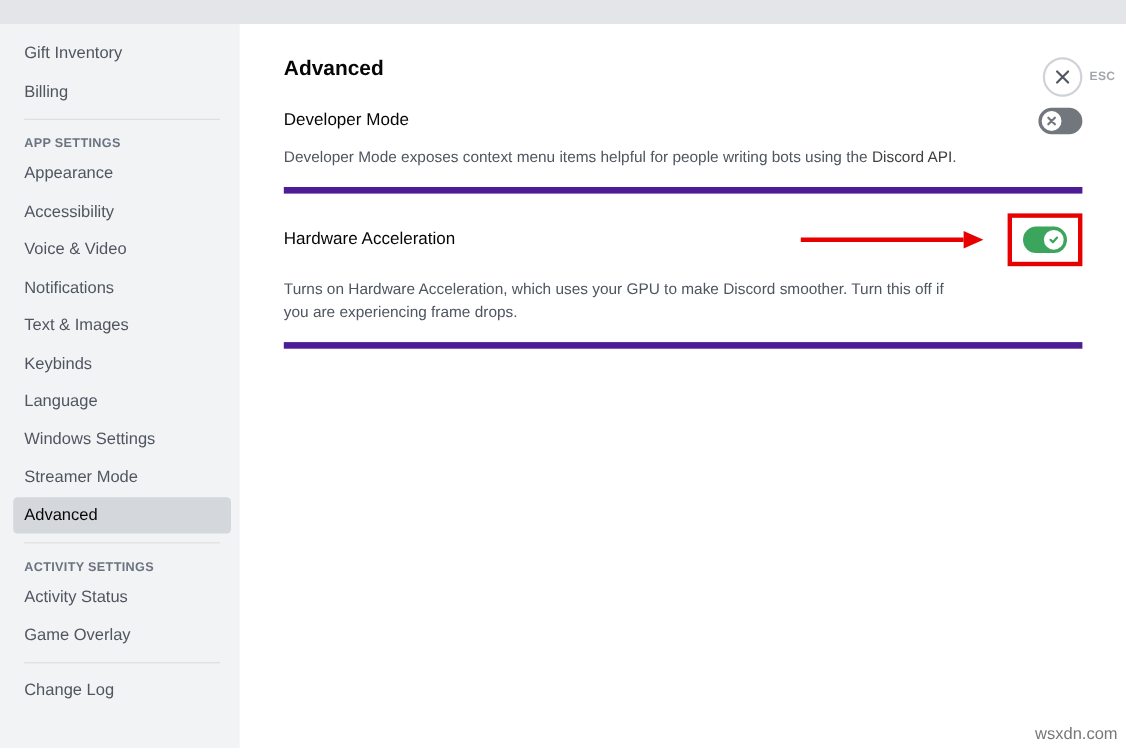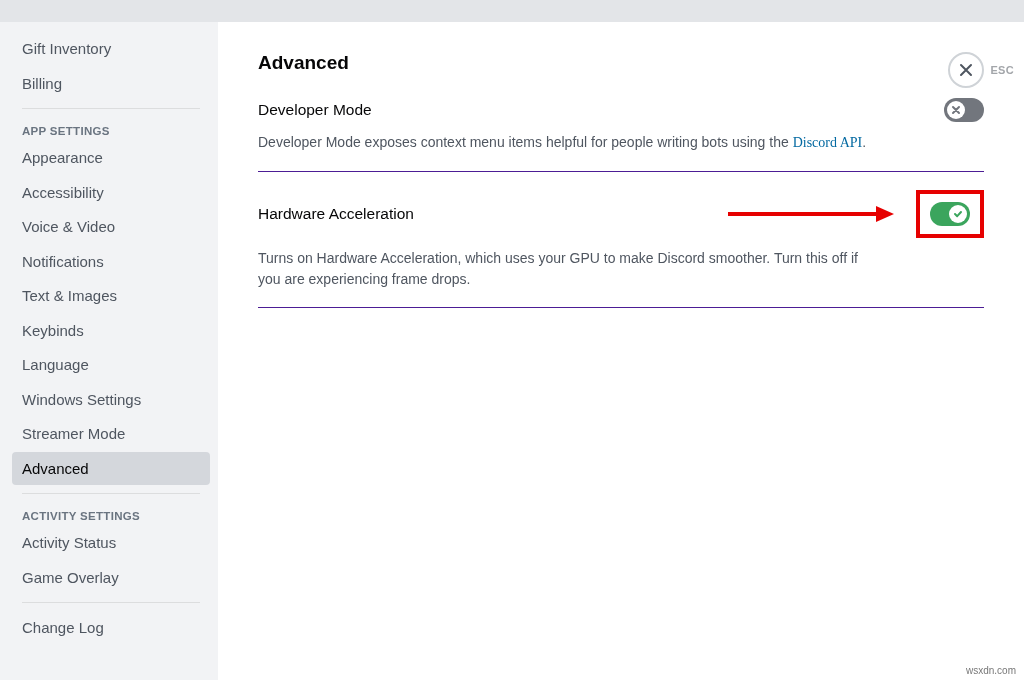--- a/index.html
+++ b/index.html
@@ -58,43 +58,42 @@
   position: relative;
 }
 .page-title {
   font-size: 19px;
   font-weight: 600;
   color: #060607;
   margin-bottom: 24px;
 }
 .setting-block {
   padding: 18px 0;
-  border-bottom: 1px solid #4c1d95;
+  border-bottom: 6px solid #4c1d95;
 }
 .setting-head {
   display: flex;
   align-items: center;
   justify-content: space-between;
   margin-bottom: 10px;
 }
 .setting-title {
   font-size: 15.5px;
   font-weight: 500;
   color: #060607;
 }
 .setting-desc {
   font-size: 14px;
   color: #4f5660;
   line-height: 1.45;
   max-width: 620px;
 }
 .setting-desc a {
-  color: #0369a1;
+  color: #404040;
   text-decoration: none;
-  font-family: Liberation Serif, serif;
 }
 .toggle {
   width: 40px;
   height: 24px;
   border-radius: 14px;
   position: relative;
   flex-shrink: 0;
   cursor: pointer;
 }
 .toggle.off { background: #72767d; }
@@ -149,21 +148,21 @@
 .close-label {
   font-size: 11px;
   color: #a3a6aa;
   font-weight: 600;
   letter-spacing: 0.3px;
 }
 .watermark {
   position: absolute;
   bottom: 4px;
   right: 6px;
-  font-size: 10px;
+  font-size: 15px;
   color: #777;
   background: #fff;
   padding: 0 2px;
 }
 </style>
 </head>
 <body>
 
 <div class="topbar"></div>
 

